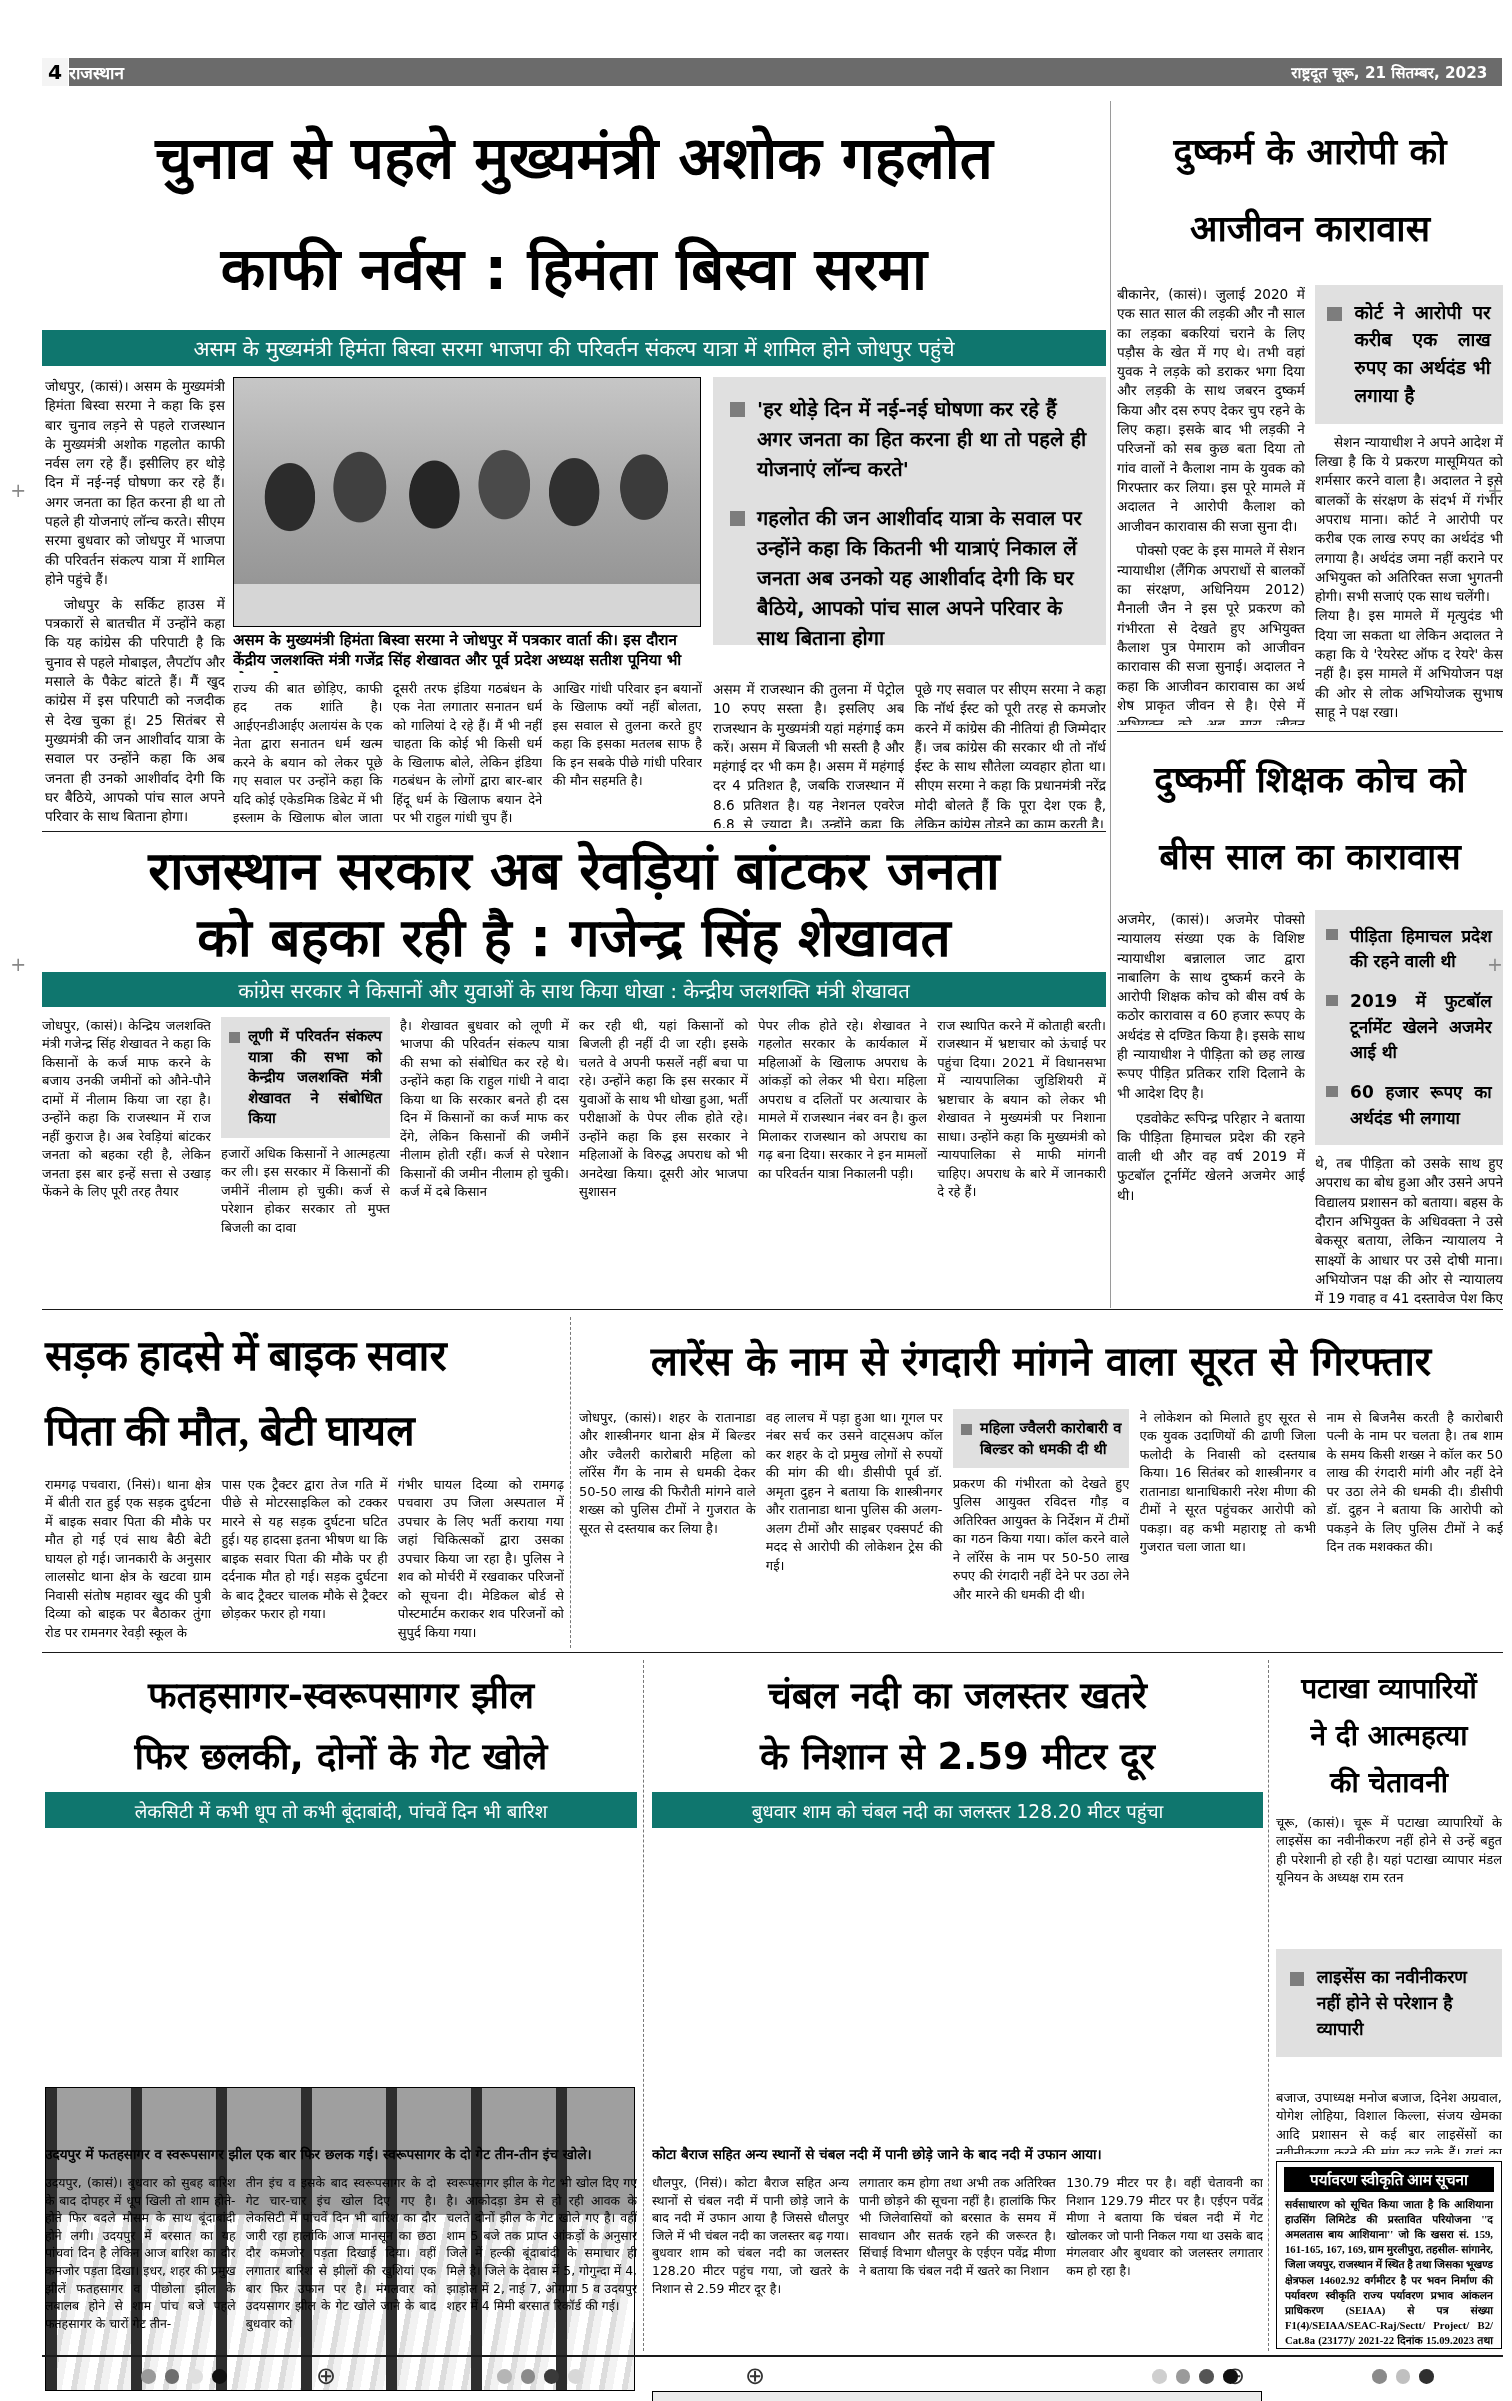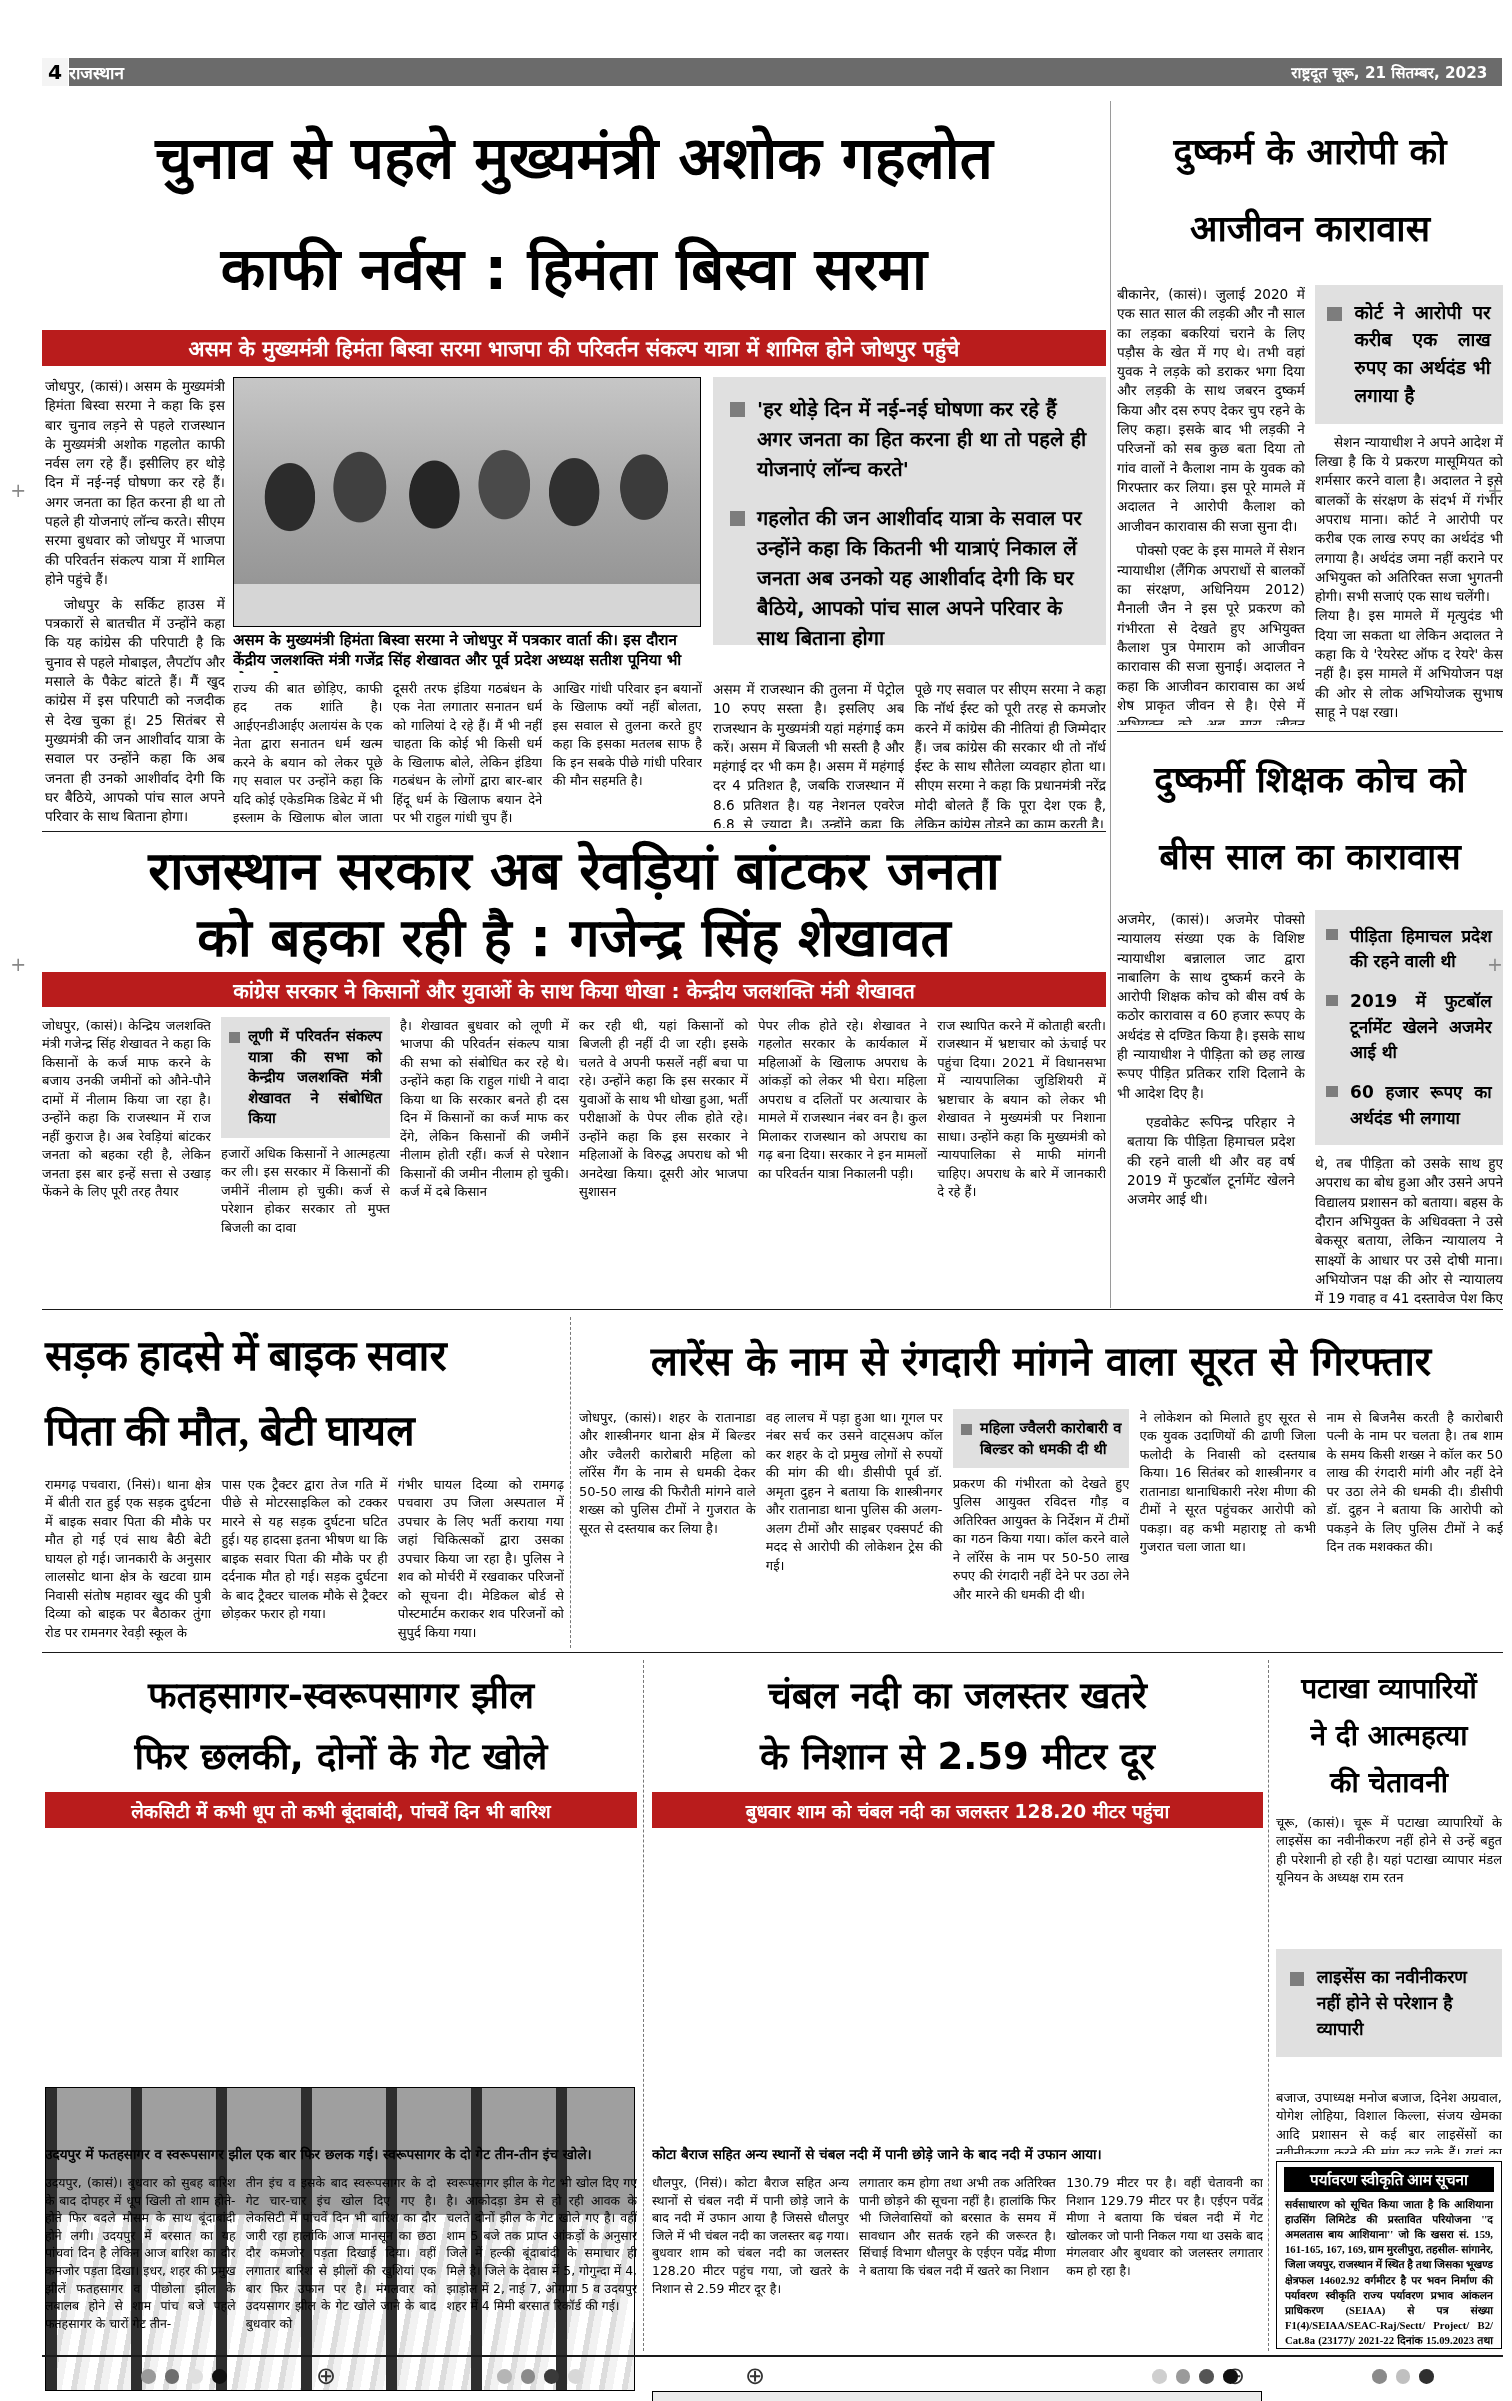--- a/index.html
+++ b/index.html
@@ -8,21 +8,21 @@
   .abs{position:absolute;}
   
   .topbar{left:42px;top:58px;width:1460px;height:28px;background:#6b6b6b;color:#fff;
           display:flex;align-items:center;}
   .pagenum{width:26px;height:28px;background:#f4f4f4;color:#000;font-weight:bold;font-size:20.3px;
            display:flex;align-items:center;justify-content:center;border-right:1.1px solid #fff;}
   .topbar .sec{flex:1;font-size:17px;font-weight:bold;}
   .topbar .ed{padding-right:14.7px;font-size:15.2px;font-weight:bold;white-space:nowrap;}
   
   .hl{font-weight:900;text-align:center;}
-  .graybar{background:#b91c1c;color:#fff;font-weight:bold;display:flex;align-items:center;justify-content:center;}
+  .graybar{background:#0f766e;color:#fff;font-weight:normal;display:flex;align-items:center;justify-content:center;}
   .bodytxt{font-size:13.6px;line-height:1.42;text-align:justify;overflow:hidden;}
   .bodytxt p{margin:0 0 5.6px 0;text-indent:19px;}
   .bodytxt p.first{text-indent:0;}
   .cols{display:flex;gap:10.2px;overflow:hidden;}
   .cols>div{flex:1;font-size:13px;line-height:1.42;text-align:justify;overflow:hidden;}
   .rule{background:#1a1a1a;}
   .vrule{background:#9a9a9a;width:1.1px;}
   .vdash{border-left:1.1px dashed #777;width:0;}
   
   .qbox{background:#e0e0e0;padding:17px 17px;}
@@ -137,21 +137,21 @@
 
   <div class="abs rule" style="left:1117px;top:731px;width:386px;height:1.1px;"></div>
 
   <div class="abs" style="left:1117px;top:741px;width:386px;">
     <div class="hl" style="font-size:36px;line-height:77px;">दुष्कर्मी शिक्षक कोच को</div>
     <div class="hl" style="font-size:36px;line-height:77px;">बीस साल का कारावास</div>
   </div>
   <div class="abs cols" style="left:1117px;top:910px;width:386px;height:395px;">
     <div style="font-size:13.6px;">
       <p class="first" style="margin:0 0 5.6px 0;">अजमेर, (कासं)। अजमेर पोक्सो न्यायालय संख्या एक के विशिष्ट न्यायाधीश बन्नालाल जाट द्वारा नाबालिग के साथ दुष्कर्म करने के आरोपी शिक्षक कोच को बीस वर्ष के कठोर कारावास व 60 हजार रूपए के अर्थदंड से दण्डित किया है। इसके साथ ही न्यायाधीश ने पीड़िता को छह लाख रूपए पीड़ित प्रतिकर राशि दिलाने के भी आदेश दिए है।</p>
-      <p style="margin:10px;text-indent:19px;">एडवोकेट रूपिन्द्र परिहार ने बताया कि पीड़िता हिमाचल प्रदेश की रहने वाली थी और वह वर्ष 2019 में फुटबॉल टूर्नामेंट खेलने अजमेर आई थी।</p>
+      <p style="margin:0;text-indent:19px;">एडवोकेट रूपिन्द्र परिहार ने बताया कि पीड़िता हिमाचल प्रदेश की रहने वाली थी और वह वर्ष 2019 में फुटबॉल टूर्नामेंट खेलने अजमेर आई थी।</p>
     </div>
     <div style="font-size:13.6px;">
       <div class="qbox" style="padding:13.6px 11.3px;margin-bottom:9px;">
         <div class="qitem" style="margin-bottom:14.7px;">
           <span class="sq mid"></span>
           <span class="qtxt" style="font-size:17px;">पीड़िता हिमाचल प्रदेश की रहने वाली थी</span>
         </div>
         <div class="qitem" style="margin-bottom:14.7px;">
           <span class="sq mid"></span>
           <span class="qtxt" style="font-size:17px;">2019 में फुटबॉल टूर्नामेंट खेलने अजमेर आई थी</span>

